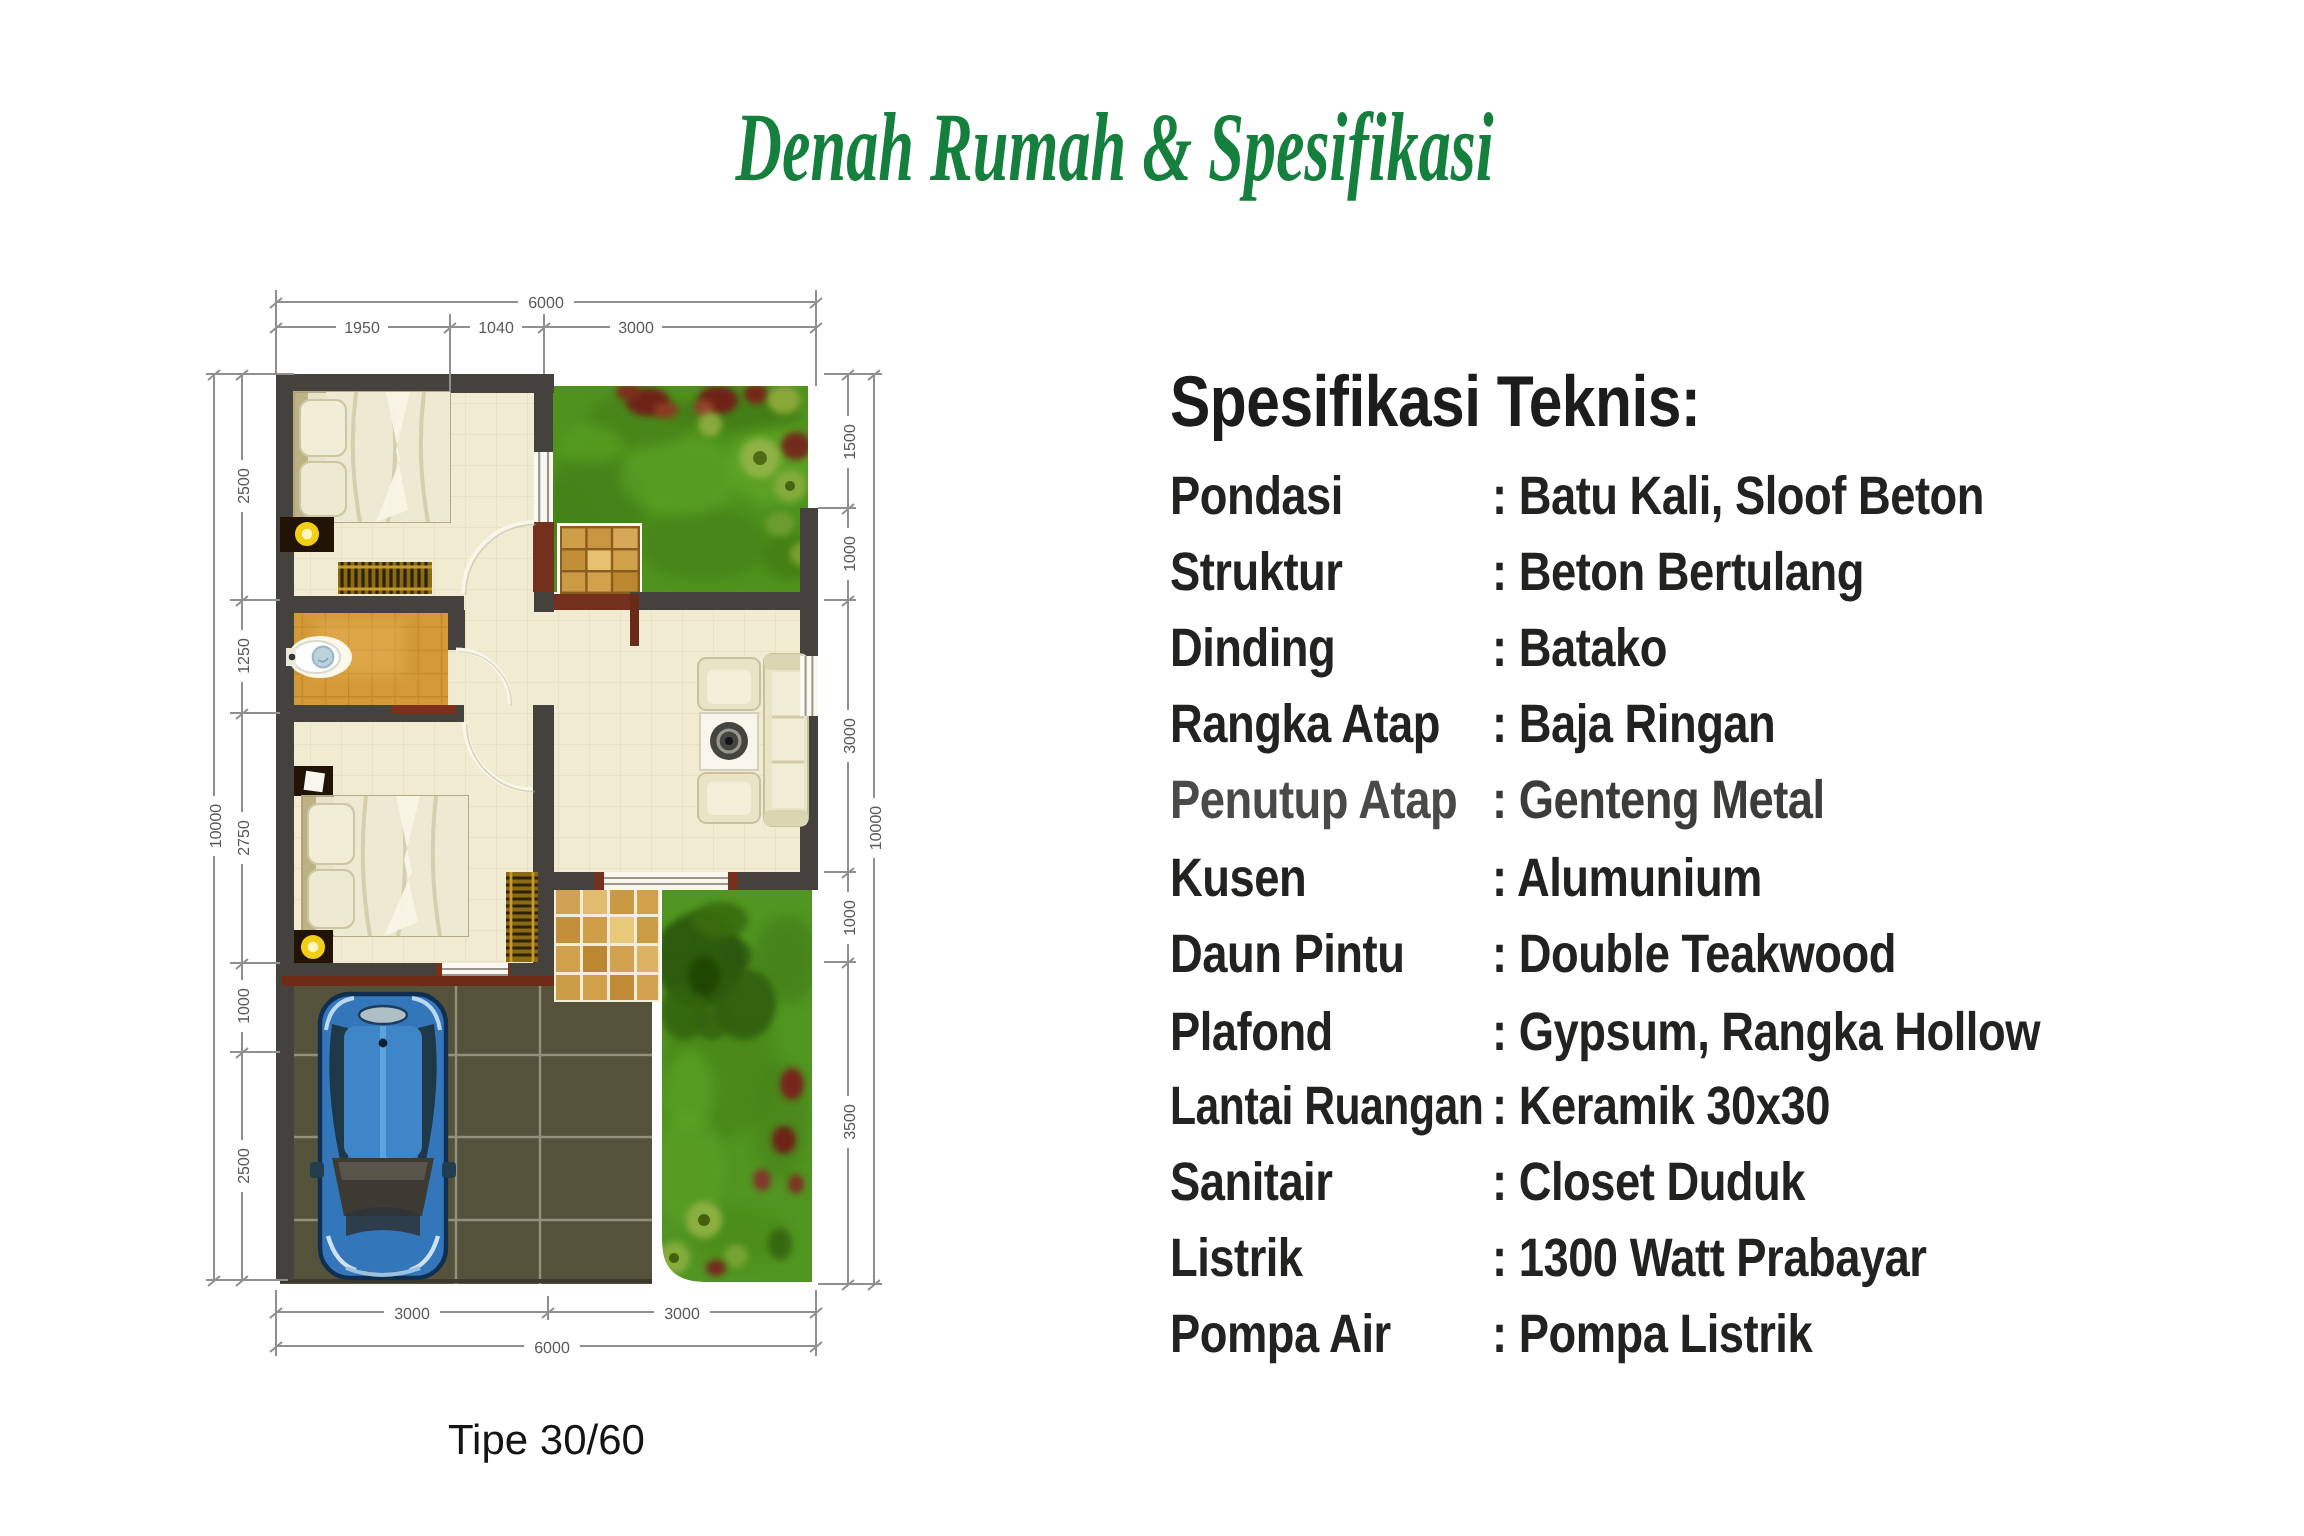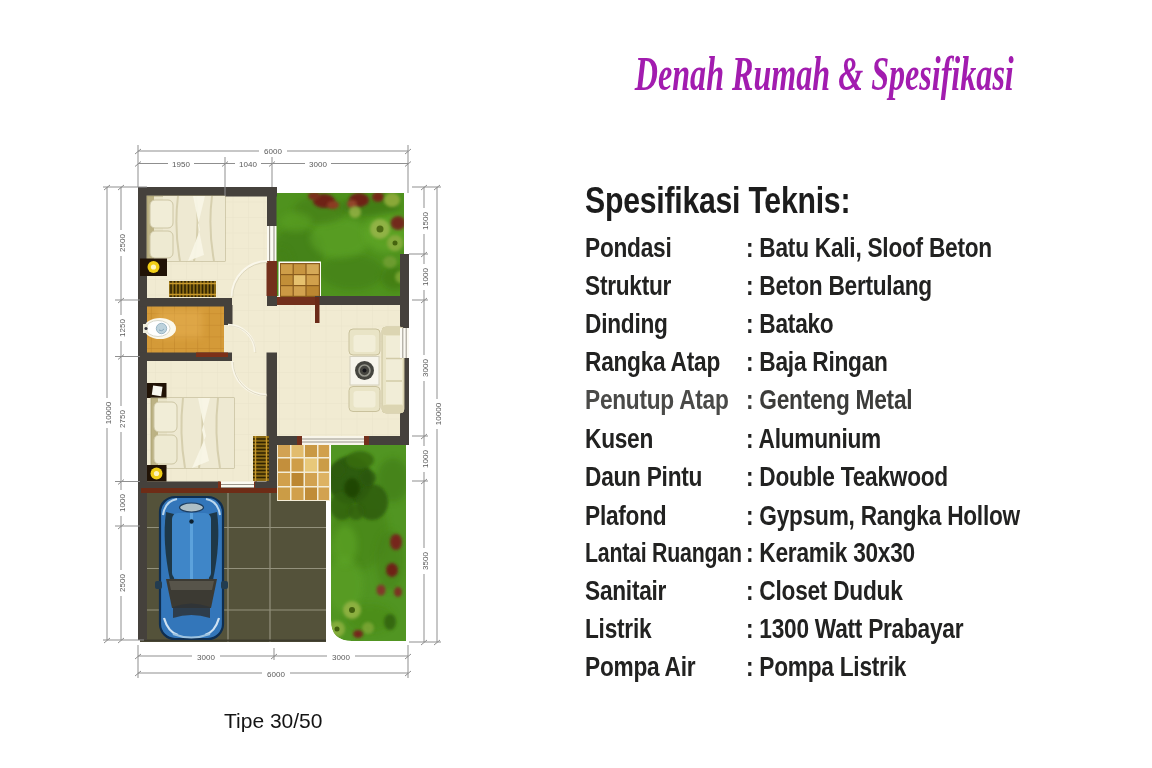--- a/index.html
+++ b/index.html
@@ -4,21 +4,21 @@
 <style>
   html,body{margin:0;padding:0;width:1152px;height:768px;background:#ffffff;overflow:hidden;}
   .abs{position:absolute;}
   .spec{font-family:"Liberation Sans",sans-serif;font-weight:bold;color:#222221;font-size:27px;white-space:nowrap;transform:scaleX(0.84);transform-origin:left top;letter-spacing:-0.3px;}
 </style>
 </head>
 <body>
 
 <div class="abs" style="left:0;top:0;width:1152px;height:768px;background:#ffffff;"></div>
 
-<div class="abs" style="left:0;top:45px;width:1114px;text-align:right;font-family:'Liberation Serif',serif;font-style:italic;font-weight:bold;font-size:49px;color:#a21caf;"><span style="display:inline-block;transform:scaleX(0.655);">Denah Rumah &amp; Spesifikasi</span></div>
+<div class="abs" style="left:0;top:45px;width:1114px;text-align:center;font-family:'Liberation Serif',serif;font-style:italic;font-weight:bold;font-size:49px;color:#15803d;"><span style="display:inline-block;transform:scaleX(0.655);">Denah Rumah &amp; Spesifikasi</span></div>
 
 <div class="abs spec" style="left:585px;top:180px;font-size:36px;color:#1c1c1c;">Spesifikasi Teknis:</div>
 
 <div class="abs spec" style="left:585px;top:233px;">Pondasi</div>
 <div class="abs spec" style="left:746px;top:233px;">: Batu Kali, Sloof Beton</div>
 
 <div class="abs spec" style="left:585px;top:271px;">Struktur</div>
 <div class="abs spec" style="left:746px;top:271px;">: Beton Bertulang</div>
 
 <div class="abs spec" style="left:585px;top:309px;">Dinding</div>
@@ -44,21 +44,21 @@
 
 <div class="abs spec" style="left:585px;top:576px;">Sanitair</div>
 <div class="abs spec" style="left:746px;top:576px;">: Closet Duduk</div>
 
 <div class="abs spec" style="left:585px;top:614px;">Listrik</div>
 <div class="abs spec" style="left:746px;top:614px;">: 1300 Watt Prabayar</div>
 
 <div class="abs spec" style="left:585px;top:652px;">Pompa Air</div>
 <div class="abs spec" style="left:746px;top:652px;">: Pompa Listrik</div>
 
-<div class="abs" style="left:224px;top:709px;font-family:'Liberation Sans',sans-serif;font-size:21px;color:#141414;">Tipe 30/50</div>
+<div class="abs" style="left:224px;top:709px;font-family:'Liberation Sans',sans-serif;font-size:21px;color:#141414;">Tipe 30/60</div>
 
 <svg class="abs" style="left:0;top:0;" width="1152" height="768" viewBox="0 0 1152 768">
 <defs>
   <pattern id="cream" width="15.5" height="15.5" patternUnits="userSpaceOnUse">
     <rect width="15.5" height="15.5" fill="#f1ebd2"></rect>
     <path d="M0 0H15.5M0 0V15.5" stroke="#e9e2c8" stroke-width="0.9"></path>
   </pattern>
   <pattern id="bathtile" width="11.6" height="11.6" patternUnits="userSpaceOnUse">
     <rect width="11.6" height="11.6" fill="#d49a38"></rect>
     <path d="M0 0H11.6M0 0V11.6" stroke="#c2872a" stroke-width="1.2"></path>

